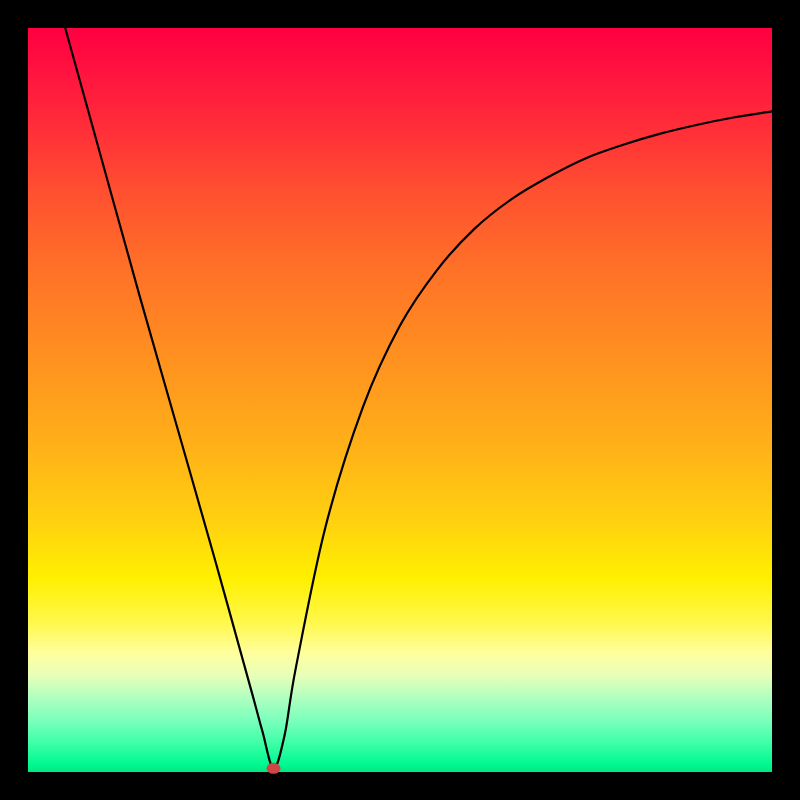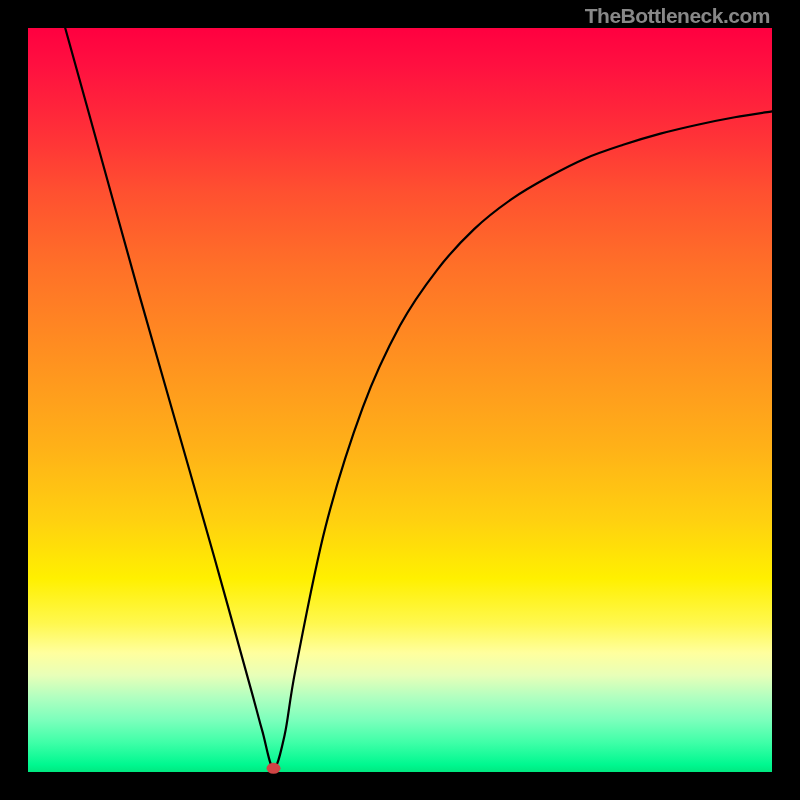--- a/index.html
+++ b/index.html
@@ -61,20 +61,19 @@
   }
   .marker {
     fill: #d04545;
     stroke: none;
   }
 </style>
 </head>
 <body>
 
 <div class="frame">
-  <div class="watermark">TheBottleneck.com</div>
   <div class="plot-area">
     <svg class="curve-svg" viewBox="0 0 744 744">
       <path id="curve-path" class="curve" d="M 37.20 0.00 C 43.40 22.32, 62.00 89.28, 74.40 133.92 C 86.80 178.56, 99.20 223.82, 111.60 267.84 C 124.00 311.86, 136.40 354.64, 148.80 398.04 C 161.20 441.44, 173.60 484.22, 186.00 528.24 C 198.40 572.26, 215.14 633.02, 223.20 662.16 C 231.26 691.30, 230.64 690.06, 234.36 703.08 C 238.08 716.10, 241.80 739.66, 245.52 740.28 C 249.24 740.90, 252.96 723.54, 256.68 706.80 C 260.40 690.06, 261.02 674.56, 267.84 639.84 C 274.66 605.12, 286.44 541.88, 297.60 498.48 C 308.76 455.08, 322.40 412.92, 334.80 379.44 C 347.20 345.96, 359.60 320.54, 372.00 297.60 C 384.40 274.66, 396.80 257.92, 409.20 241.80 C 421.60 225.68, 434.00 212.66, 446.40 200.88 C 458.80 189.10, 471.20 179.80, 483.60 171.12 C 496.00 162.44, 508.40 155.62, 520.80 148.80 C 533.20 141.98, 545.60 135.53, 558.00 130.20 C 570.40 124.87, 582.80 120.90, 595.20 116.81 C 607.60 112.72, 620.00 109.00, 632.40 105.65 C 644.80 102.30, 657.20 99.45, 669.60 96.72 C 682.00 93.99, 694.40 91.51, 706.80 89.28 C 719.20 87.05, 737.80 84.32, 744.00 83.33"></path>
       <ellipse id="marker-dot" class="marker" rx="7" ry="5.5" cx="245.52" cy="740.28"></ellipse>
     </svg>
   </div>
 </div>
 
 </body></html>

